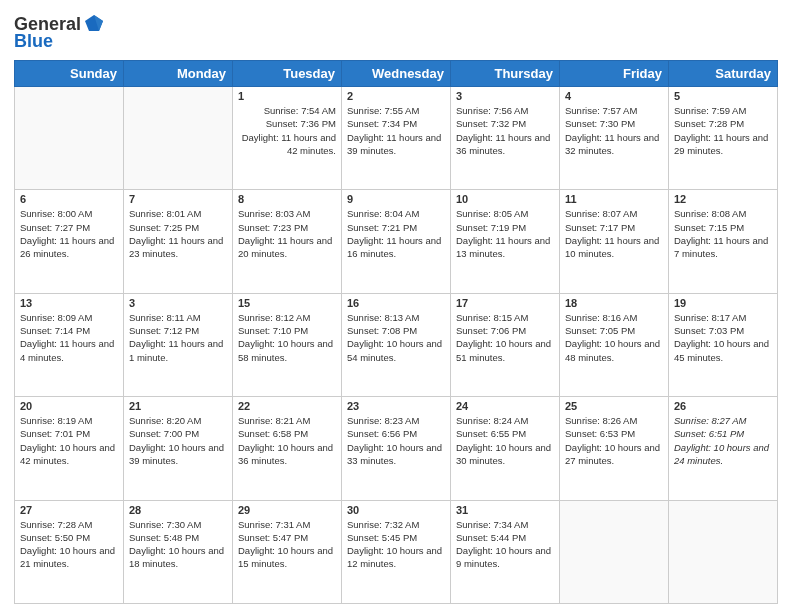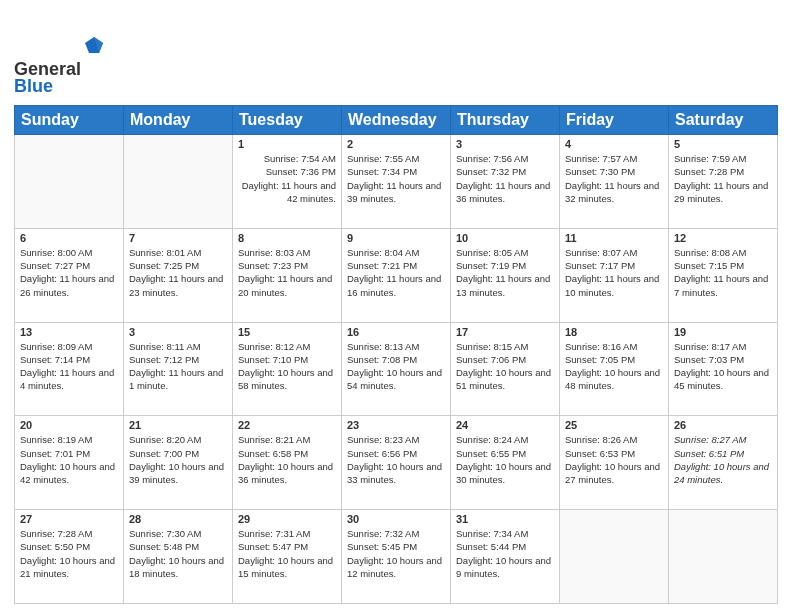--- a/index.html
+++ b/index.html
@@ -21,21 +21,21 @@
       display: flex;
       justify-content: space-between;
       align-items: flex-start;
       margin-bottom: 8px;
     }
     .logo {
       display: flex;
       align-items: center;
       margin-top: 4px;
     }
-    .logo-general { color: #333; margin-top: 45px; }
+    .logo-general { color: #333; }
     .logo-blue { color: #1a6abf; }
     .title-block {
       text-align: right;
     }
     .month-title {
       font-size: 32px;
       font-weight: bold;
       color: #333;
     }
     .location {
@@ -45,23 +45,23 @@
     .calendar {
       flex: 1;
       border: 1px solid #ccc;
       border-collapse: collapse;
       width: 100%;
       table-layout: fixed;
     }
     .calendar th {
       background-color: #2979c7;
       color: #fff;
-      text-align: left;
+      text-align: right;
       padding: 5px 6px;
-      font-size: 16px;
+      font-size: 13px;
       font-weight: bold;
       border: 1px solid #2469b0;
     }
     .calendar td {
       border: 1px solid #ccc;
       vertical-align: top;
       padding: 3px 5px;
       font-size: 10px;
       color: #333;
       background: #fff;

